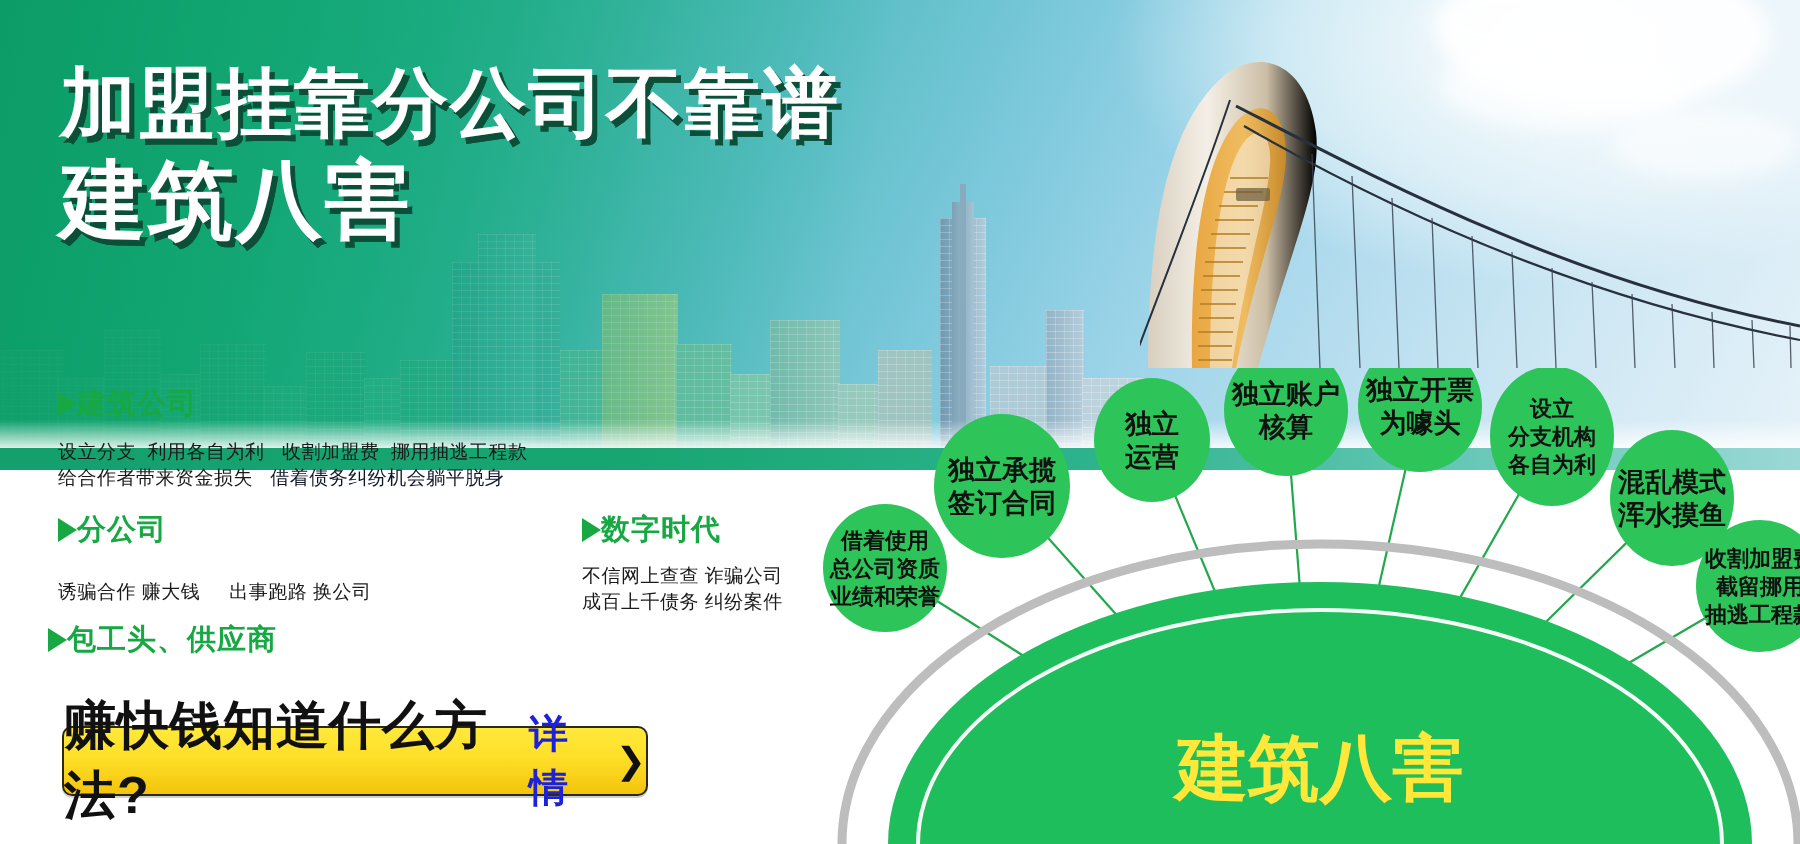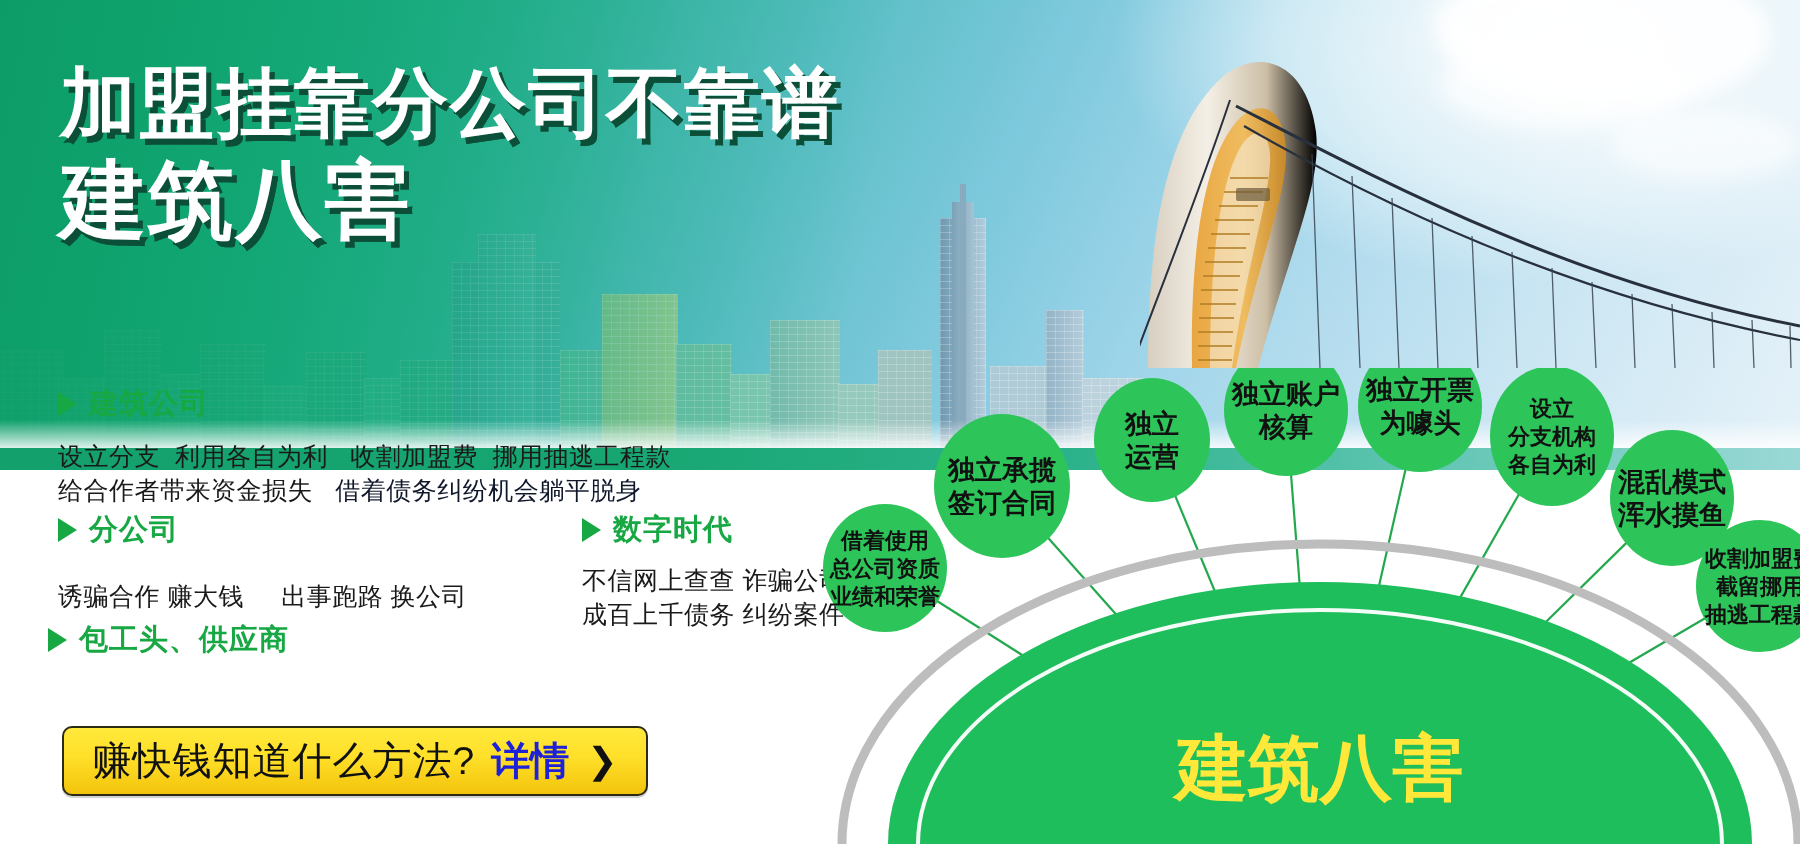--- a/index.html
+++ b/index.html
@@ -66,45 +66,45 @@
     color:#ffffff; font-weight:bold; letter-spacing:2px; line-height:1.08;
     text-shadow: 5px 6px 0 #0c4f38, 5px 6px 0 #0c4f38;
     white-space:nowrap;
   }
   .hl1 { font-size:76px; }
   .hl2 { font-size:86px; margin-top:10px; }
 
   
   #left { position:absolute; left:0; top:368px; width:820px; height:476px; }
 
-  .sec-head { display:flex; align-items:center; gap:12px; }
+  .sec-head { display:flex; align-items:center; }
   .tri { width:0; height:0; border-left:19px solid #17a843; border-top:12px solid transparent; border-bottom:12px solid transparent; }
   .sec-title { color:#17a843; font-size:29px; font-weight:bold; letter-spacing:1px; }
-  .body-line { color:#1a1a1a; font-size:25px; letter-spacing:.5px; line-height:1.36; white-space:pre; }
+  .body-line { color:#1a1a1a; font-size:19px; letter-spacing:.5px; line-height:1.36; white-space:pre; }
   .body-green { color:#0f172a; }
 
   #blk-company  { position:absolute; left:58px; top:16px; }
   #blk-company .lines { margin-top:15px; }
   #blk-branch   { position:absolute; left:58px; top:142px; }
   #blk-branch .lines { margin-top:29px; }
   #blk-digital  { position:absolute; left:582px; top:142px; }
   #blk-digital .lines { margin-top:13px; }
   #blk-foreman  { position:absolute; left:48px; top:252px; }
   #blk-foreman .lines { margin-top:15px; }
 
   
   #cta {
     position:absolute; left:62px; top:358px; width:586px; height:70px;
     border-radius:10px; border:2px solid #2b2b15;
     background:linear-gradient(to bottom,#ffe93b 0%, #ffe02a 42%, #f3c40c 100%);
     display:flex; align-items:center; justify-content:center; gap:4px;
     box-shadow:0 2px 0 rgba(0,0,0,.18);
     cursor:pointer;
   }
-  .cta-main { font-size:39px; font-weight:normal; color:#111; letter-spacing:1px; }
+  .cta-main { font-size:52px; font-weight:bold; color:#111; letter-spacing:1px; }
   .cta-link { font-size:39px; font-weight:bold; color:#1d22d8; margin-left:12px; }
   .cta-chev { font-size:36px; color:#111; margin-left:14px; font-weight:300; }
 
   
   #diagram { position:absolute; left:800px; top:368px; width:1000px; height:476px; }
   #diagram svg { position:absolute; left:0; top:0; }
   .bubble-txt { font-weight:bold; fill:#111; }
   .dome-txt { fill:#ffe83a; font-weight:bold; }
 </style>
 </head>

